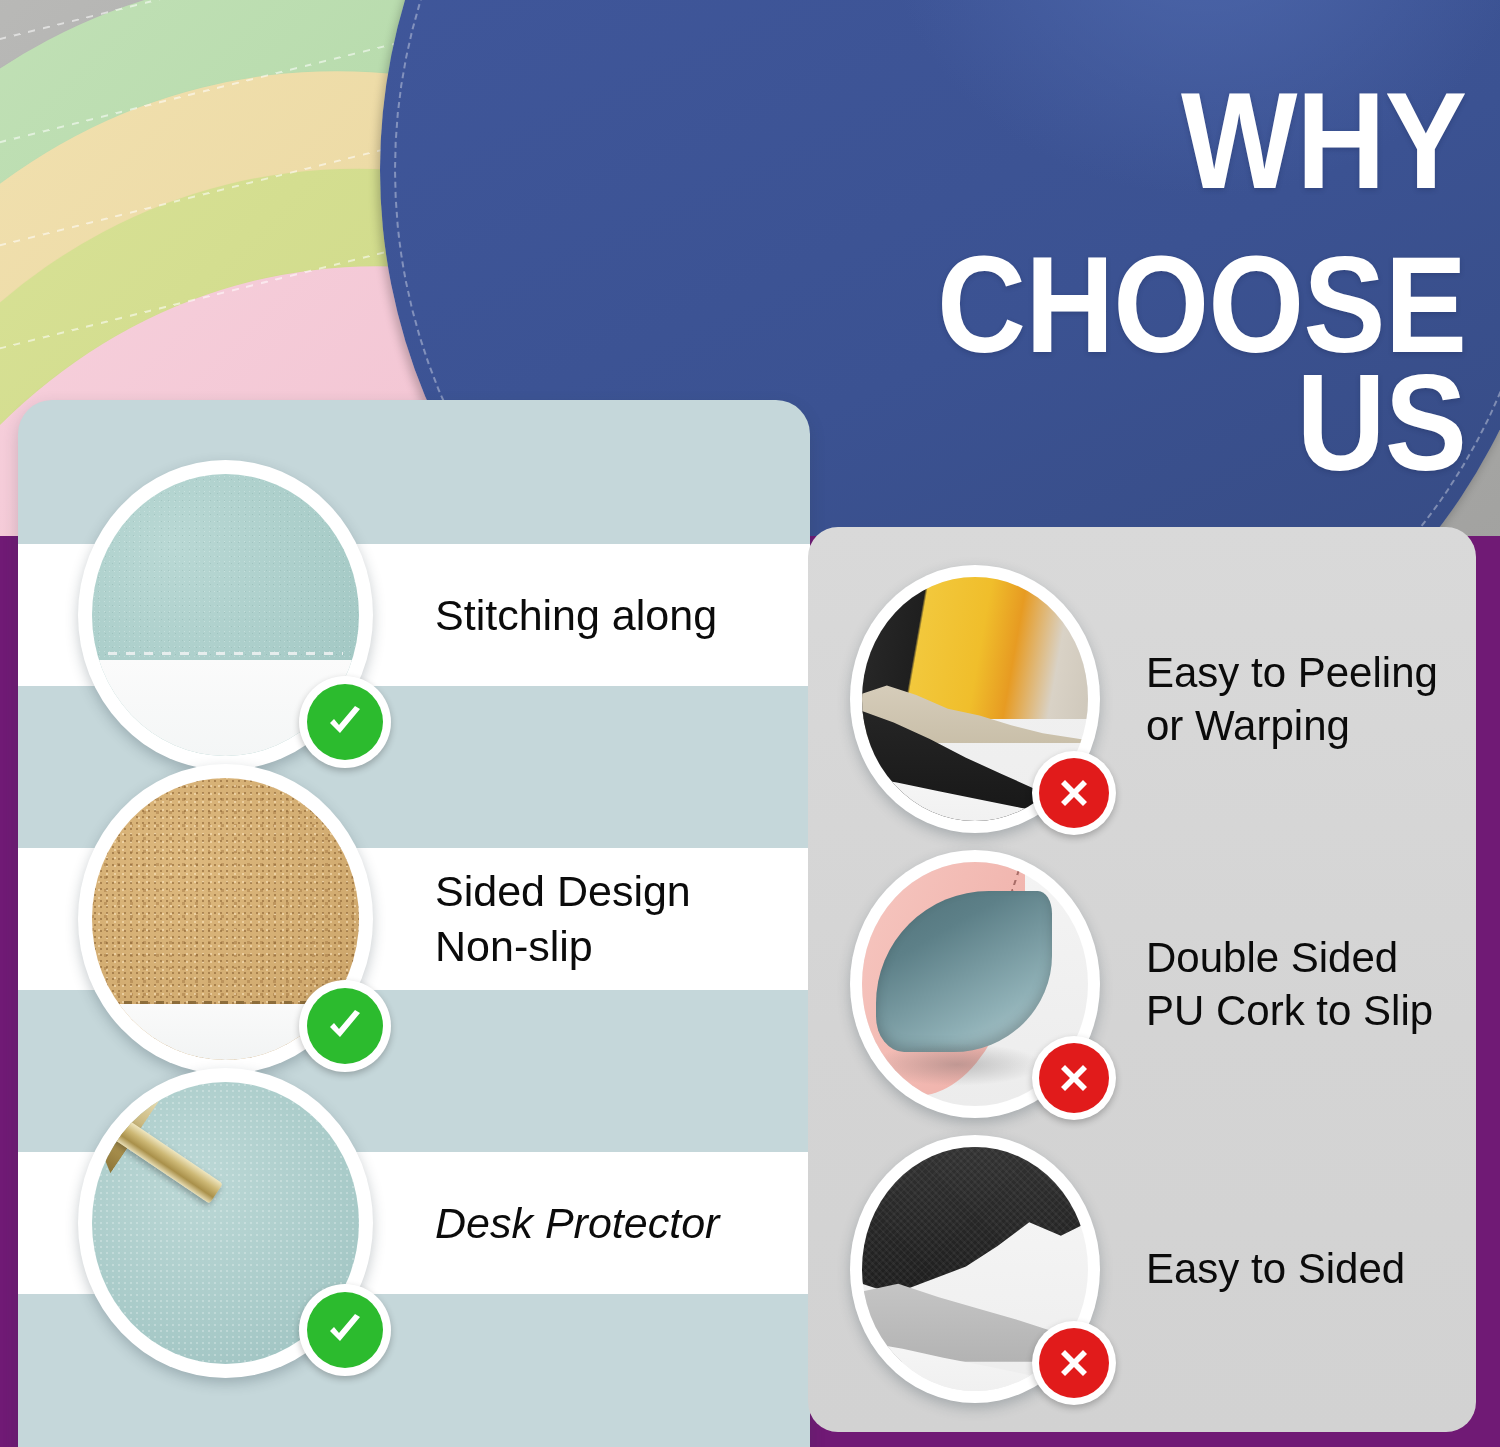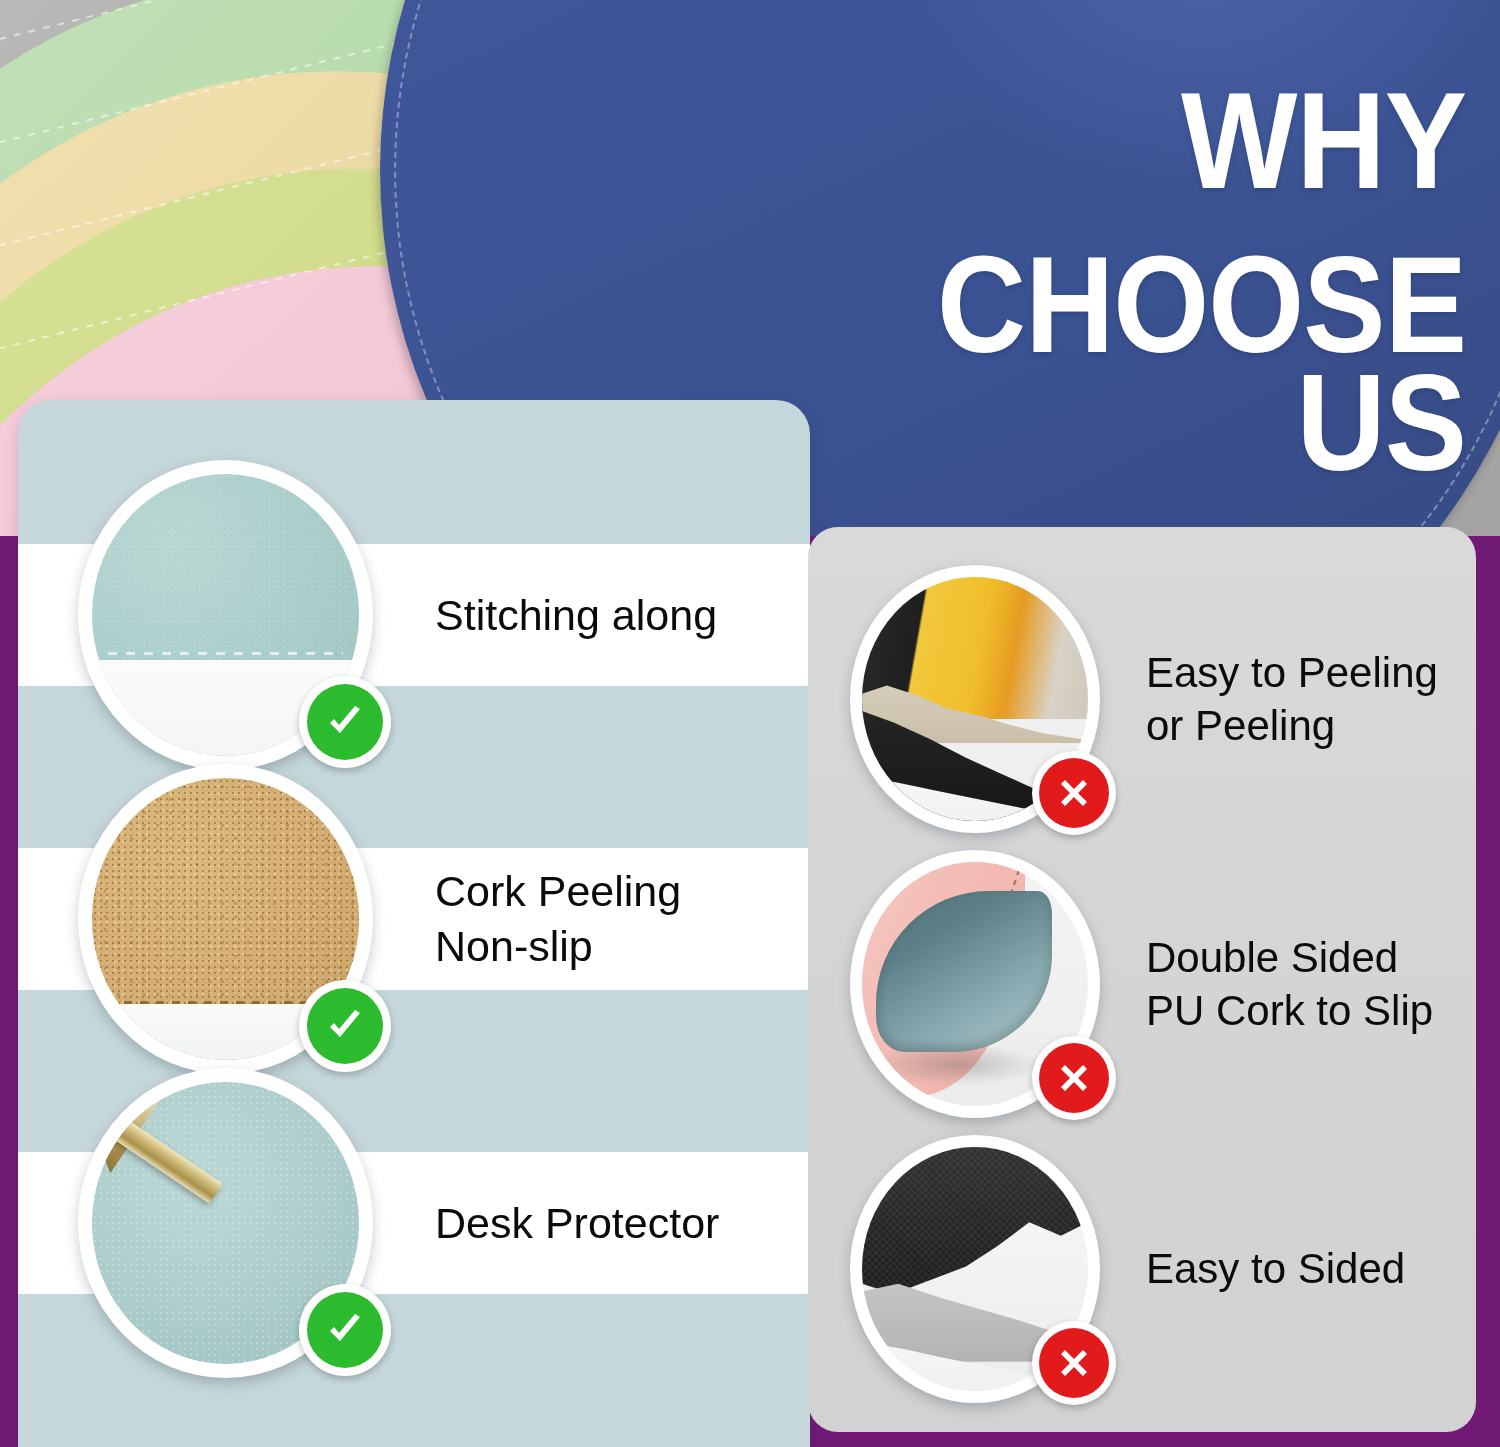--- a/index.html
+++ b/index.html
@@ -228,21 +228,21 @@
         </div>
         <div class="badge ok" style="right:-18px;bottom:2px;width:92px;height:92px;">
           <div class="inner" style="width:76px;height:76px;">
             <svg width="48" height="48" viewBox="0 0 48 48">
               <path d="M9 25 L19 35 L39 11 L34 8 L18 27 L13 21 Z" fill="#ffffff"></path>
             </svg>
           </div>
         </div>
       </div>
       <div class="caption" style="margin-left:62px;">
-        <span class="cl">Cork Peeling</span>
+        <span class="cl">Sided Design</span>
         <span class="cl">Non-slip</span>
       </div>
     </div>
 
     <div class="row" style="left:60px;top:668px;">
       <div class="thumb" style="width:295px;height:310px;">
         <div class="photo" style="left:14px;top:14px;right:14px;bottom:14px;">
           <div class="tex tex-desk">
             <div class="grain"></div>
           </div>
@@ -252,21 +252,21 @@
           </div>
         </div>
         <div class="badge ok" style="right:-18px;bottom:2px;width:92px;height:92px;">
           <div class="inner" style="width:76px;height:76px;">
             <svg width="48" height="48" viewBox="0 0 48 48">
               <path d="M9 25 L19 35 L39 11 L34 8 L18 27 L13 21 Z" fill="#ffffff"></path>
             </svg>
           </div>
         </div>
       </div>
-      <div class="caption" style="margin-left:62px;">
+      <div class="caption" style="margin-left:62px;font-style:italic;">
         <span class="cl">Desk Protector</span>
       </div>
     </div>
   </div>
 
   <div class="right-card">
 
     <div class="row" style="left:42px;top:38px;">
       <div class="thumb" style="width:250px;height:268px;">
         <div class="photo" style="left:12px;top:12px;right:12px;bottom:12px;">
@@ -280,21 +280,21 @@
         <div class="badge no" style="right:-16px;bottom:-2px;width:84px;height:84px;">
           <div class="inner" style="width:70px;height:70px;">
             <svg width="42" height="42" viewBox="0 0 42 42">
               <path d="M12 8 L21 17 L30 8 L34 12 L25 21 L34 30 L30 34 L21 25 L12 34 L8 30 L17 21 L8 12 Z" fill="#ffffff"></path>
             </svg>
           </div>
         </div>
       </div>
       <div class="caption small" style="margin-left:46px;">
         <span class="cl">Easy to Peeling</span>
-        <span class="cl">or Peeling</span>
+        <span class="cl">or Warping</span>
       </div>
     </div>
 
     <div class="row" style="left:42px;top:323px;">
       <div class="thumb" style="width:250px;height:268px;">
         <div class="photo" style="left:12px;top:12px;right:12px;bottom:12px;">
           <div class="tex tex-pu">
             <div class="pu-pink">
               <div class="st"></div>
             </div>

